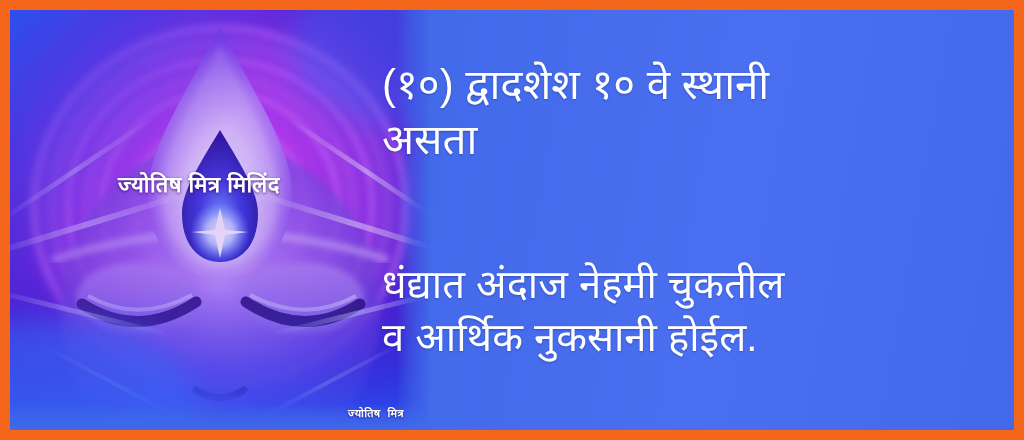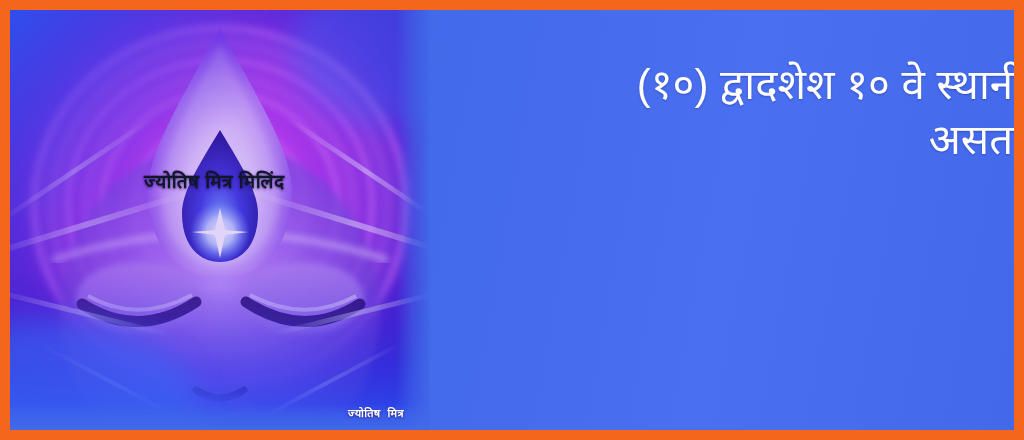--- a/index.html
+++ b/index.html
@@ -61,25 +61,25 @@
     bottom: 0;
     width: 100%;
     height: 26px;
     background: linear-gradient(180deg, rgba(65,105,232,0) 0%, rgba(65,105,232,0.6) 50%, #4169e8 100%);
     pointer-events: none;
   }
 
   
   .watermark-main {
     position: absolute;
-    left: 134px;
+    left: 108px;
     top: 158px;
-    font-size: 19px;
+    font-size: 22px;
     font-weight: 700;
-    color: #0f172a;
+    color: #ffffff;
     letter-spacing: 0.5px;
     text-shadow: 0 1px 3px rgba(40,0,90,0.75);
     white-space: nowrap;
     pointer-events: none;
   }
   .watermark-small {
     position: absolute;
     left: 338px;
     top: 395px;
     font-size: 11px;
@@ -93,21 +93,21 @@
   }
 
   
   .copy-block {
     position: absolute;
     left: 372px;
     top: 0;
     width: 642px;
     height: 356px;
     color: #ffffff;
-    text-align: right;
+    text-align: left;
   }
 
   .headline {
     position: absolute;
     left: 0;
     top: 48px;
     width: 100%;
     font-size: 42px;
     line-height: 1.30;
     font-weight: 400;
@@ -259,16 +259,20 @@
 
   <div class="watermark-small">ज्योतिष मित्र</div>
 
   <div class="copy-block">
 
     <div class="headline">
       <span class="line">(१०) द्वादशेश १० वे स्थानी</span>
       <span class="line">असता</span>
     </div>
 
+    <div class="body-copy">
+      <span class="line">धंद्यात अंदाज नेहमी चुकतील</span>
+      <span class="line">व आर्थिक नुकसानी होईल.</span>
+    </div>
 
   </div>
 
 </div>
 
 </body></html>

